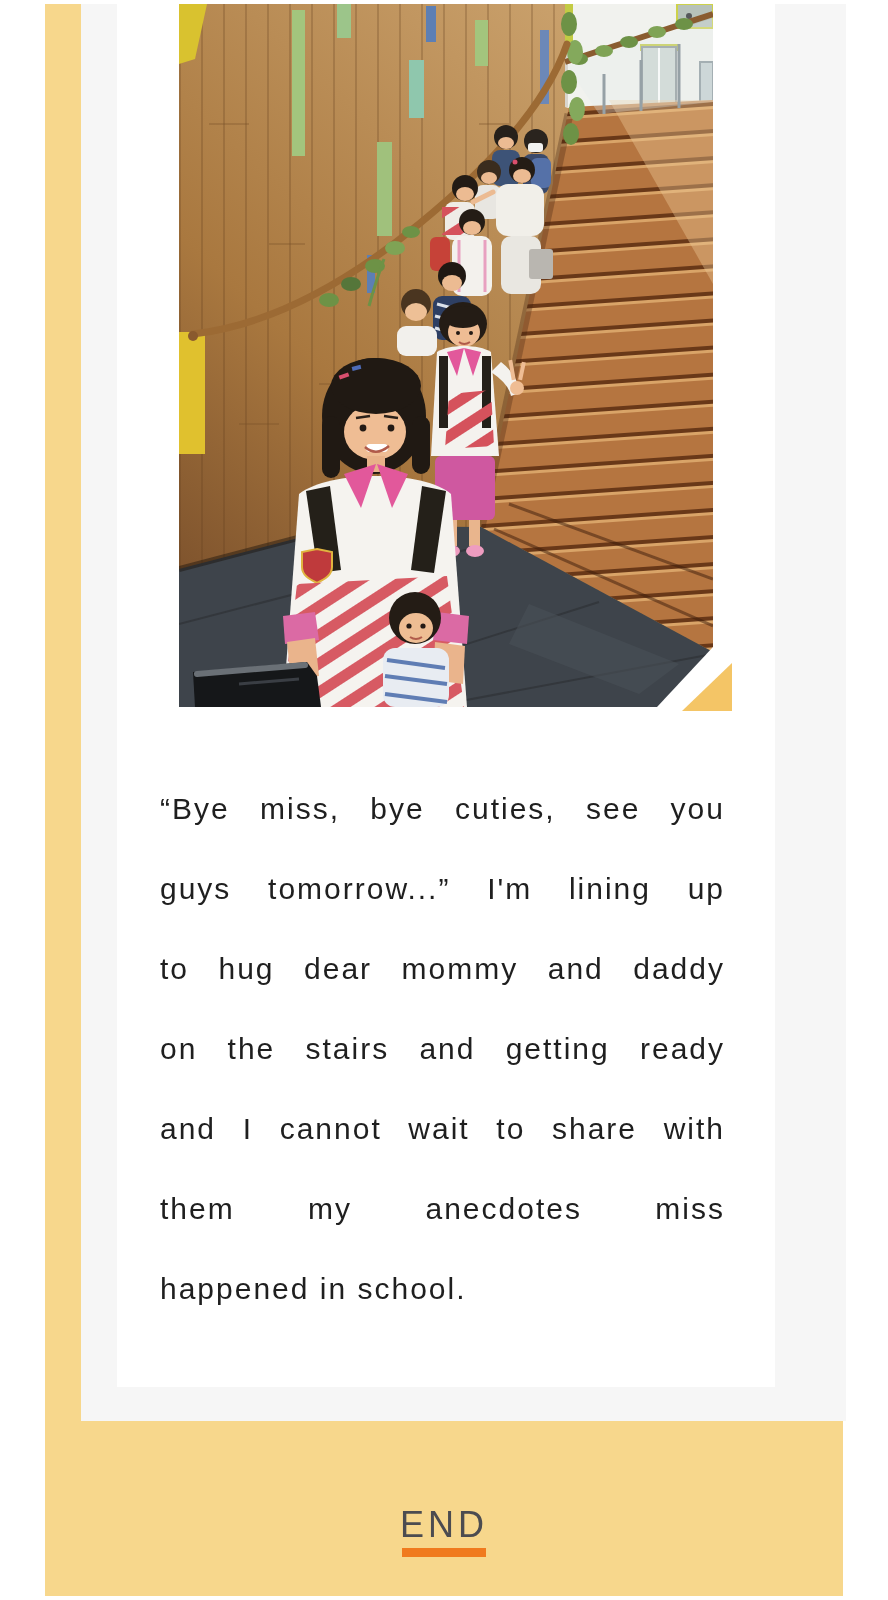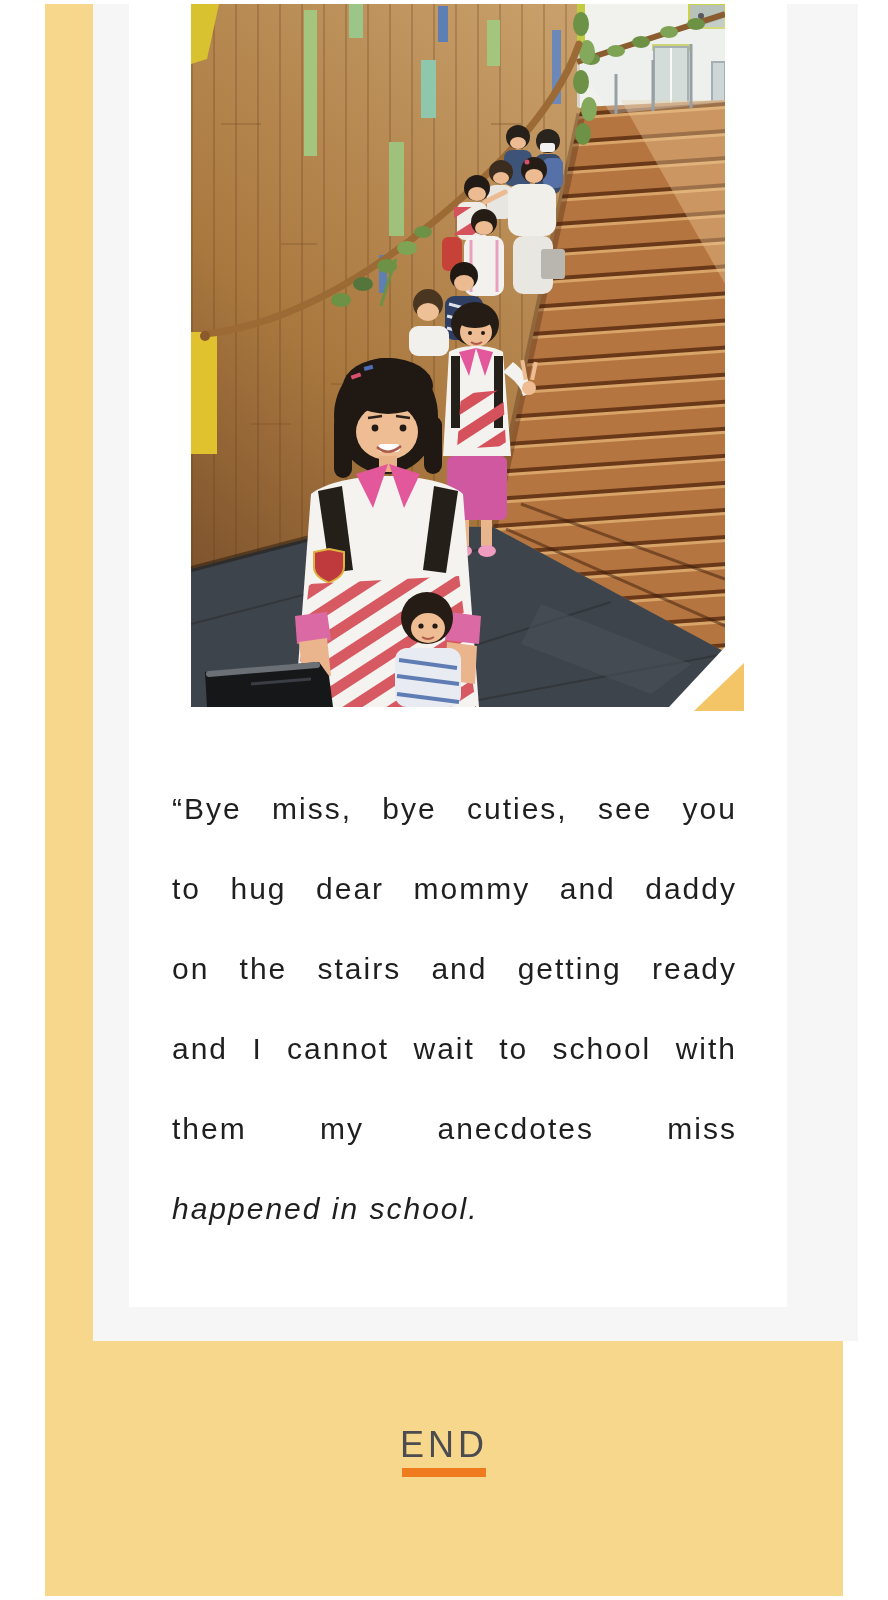--- a/index.html
+++ b/index.html
@@ -11,21 +11,21 @@
   }
   .top-strip{height:4px;background:#ffffff;}
   .yellow-section{
     margin:0 45px;
     width:798px;
     height:1592px;
     background:var(--yellow_bg,#F7D78C);
     box-sizing:border-box;
   }
   .article-card{
-    margin:0 48px;
+    margin:0 36px;
     width:765px;
     background:var(--card_bg,#F6F6F6);
     padding-bottom:34px;
     box-sizing:border-box;
   }
   .content-panel{
     margin:0 36px;
     width:658px;
     background:var(--content_bg,#FFFFFF);
     padding-bottom:58px;
@@ -54,21 +54,20 @@
     letter-spacing:2px;
   }
   .para-line{
     text-align:justify;
     text-align-last:justify;
     white-space:nowrap;
   }
   .para-line.last{
     text-align:right;
     text-align-last:left;
-    font-style:italic;
   }
   .end-wrap{
     margin-top:84px;
     text-align:center;
   }
   .end-label{
     display:inline-block;
     font-size:36px;
     line-height:40px;
     font-weight:normal;
@@ -313,23 +312,24 @@
             <line x1="60" y1="680" x2="120" y2="675" stroke="#3a3e44" stroke-width="3"></line>
           </g>
 
           <polygon points="534,643 478,703 534,703" fill="#ffffff"></polygon>
         </svg>
         <div class="corner-triangle"></div>
       </div>
 
       <div class="paragraph">
         <div class="para-line">“Bye miss, bye cuties, see you</div>
+        <div class="para-line">guys tomorrow...” I'm lining up</div>
         <div class="para-line">to hug dear mommy and daddy</div>
         <div class="para-line">on the stairs and getting ready</div>
-        <div class="para-line">and I cannot wait to school with</div>
+        <div class="para-line">and I cannot wait to share with</div>
         <div class="para-line">them my anecdotes miss</div>
         <div class="para-line last">happened in school.</div>
       </div>
 
     </div>
   </div>
 
   <div class="end-wrap">
     <div class="end-label">END</div>
     <div class="end-underline"></div>

